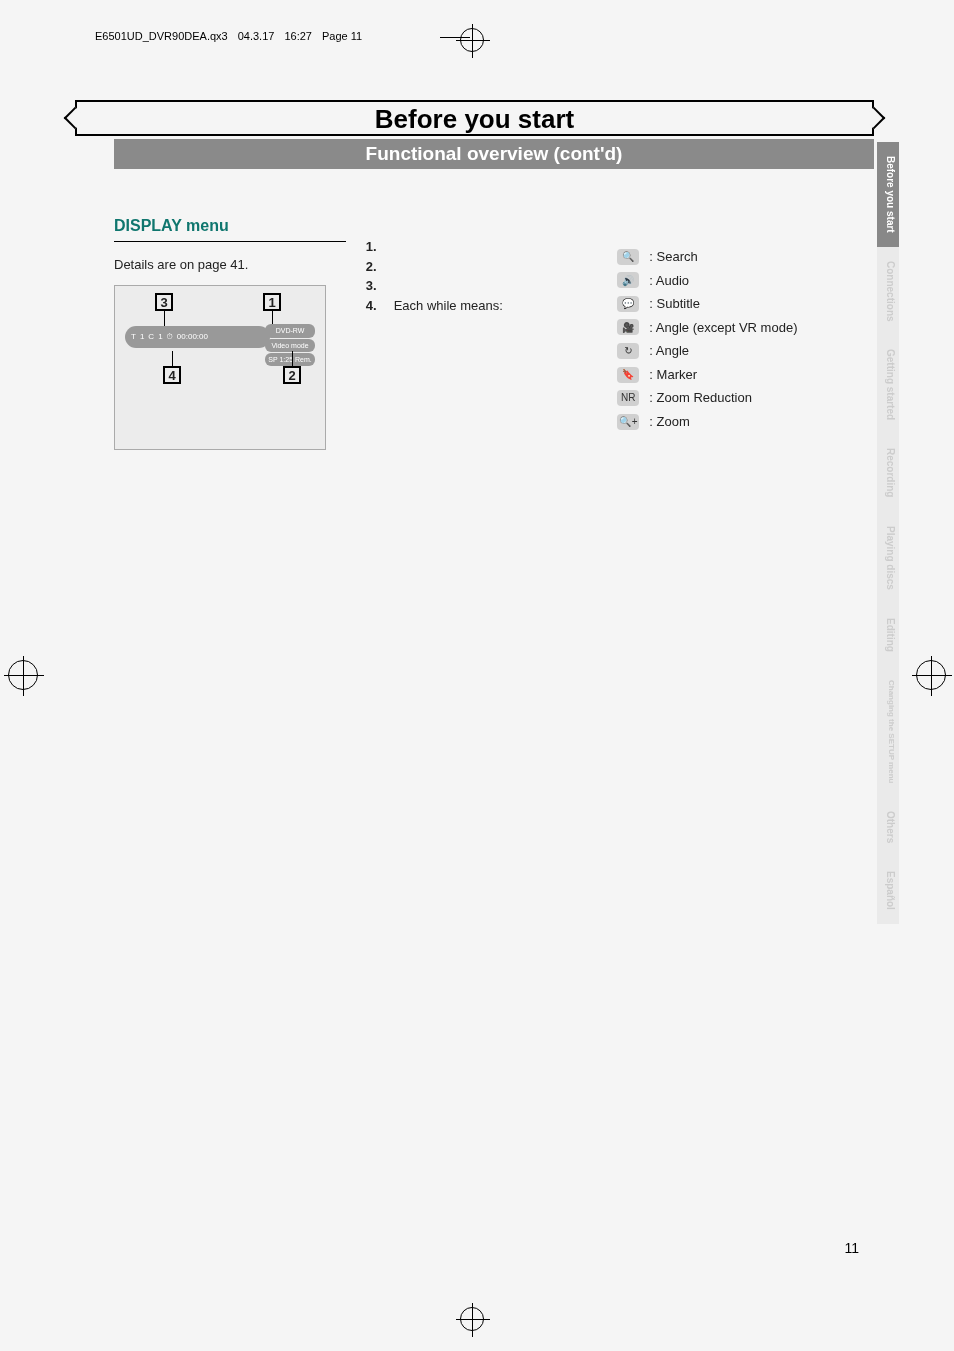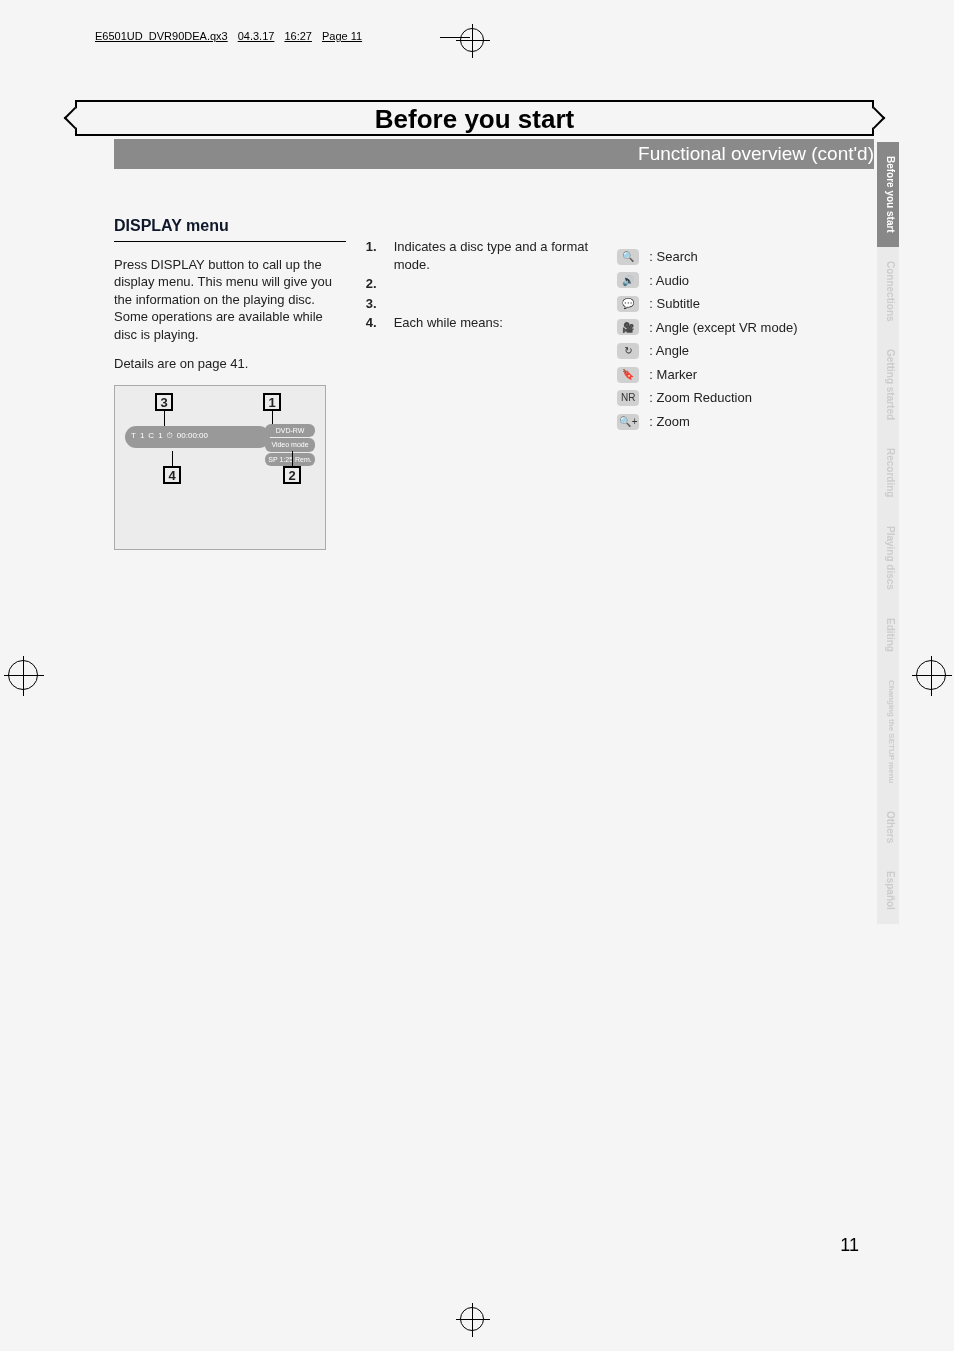--- a/index.html
+++ b/index.html
@@ -22,21 +22,20 @@
     }
     .header-meta {
       position: absolute;
       top: 30px;
       left: 95px;
       font-size: 11px;
       color: #000;
       display: flex;
       align-items: center;
       gap: 10px;
-      text-decoration: underline;
     }
     .main-title-wrap {
       position: absolute;
       top: 100px;
       left: 75px;
       right: 80px;
     }
     .title-border {
       border: 2px solid #000;
       height: 36px;
@@ -64,23 +63,23 @@
     }
     .subheader-band {
       position: absolute;
       top: 139px;
       left: 114px;
       right: 80px;
       background: #8a8a8a;
       color: #fff;
       height: 30px;
       line-height: 30px;
-      text-align: right;
+      text-align: center;
       font-size: 19px;
-      font-weight: normal;
+      font-weight: bold;
     }
     .content-area {
       position: absolute;
       top: 215px;
       left: 114px;
       right: 105px;
       display: flex;
       gap: 20px;
     }
     .col {
@@ -88,21 +87,21 @@
       font-size: 13px;
       line-height: 1.35;
       color: #222;
     }
     .section-title {
       font-size: 16px;
       font-weight: bold;
       border-bottom: 1.5px solid #000;
       padding-bottom: 4px;
       margin-bottom: 14px;
-      color: #0f172a;
+      color: #0f766e;
     }
     .body-text {
       margin-bottom: 12px;
     }
     .numbered-list {
       list-style: none;
     }
     .numbered-list li {
       display: flex;
       gap: 10px;
@@ -216,21 +215,21 @@
       background: #eaeaea;
     }
     .tab.active {
       background: #888;
       color: #fff;
     }
     .page-number {
       position: absolute;
       bottom: 95px;
       right: 95px;
-      font-size: 18px;
+      font-size: 14px;
     }
     .reg-mark-left {
       position: absolute;
       left: 8px;
       top: 660px;
       width: 30px;
       height: 30px;
       border: 1px solid #000;
       border-radius: 50%;
     }
@@ -321,21 +320,20 @@
       <div class="main-title">Before you start</div>
     </div>
   </div>
 
   <div class="subheader-band">Functional overview (cont'd)</div>
 
   <div class="content-area">
 
     <div class="col">
       <div class="section-title">DISPLAY menu</div>
-      <p class="body-text">Press DISPLAY button to call up the display menu. This menu will give you the information on the playing disc. Some operations are available while disc is playing.</p>
       <p class="body-text">Details are on page 41.</p>
 
       <div class="diagram">
         <div class="callout callout3">3</div>
         <div class="callout callout1">1</div>
         <div class="line-v lv3"></div>
         <div class="line-v lv1"></div>
         <div class="diagram-bar">
           <span>T</span>
           <span>1</span>
@@ -354,21 +352,20 @@
         <div class="callout callout4">4</div>
         <div class="callout callout2">2</div>
       </div>
     </div>
 
     <div class="col">
       <div style="height:23px"></div>
       <ol class="numbered-list">
         <li>
           <span class="num">1.</span>
-          <span>Indicates a disc type and a format mode.</span>
         </li>
         <li>
           <span class="num">2.</span>
         </li>
         <li>
           <span class="num">3.</span>
         </li>
         <li>
           <span class="num">4.</span>
           <span>Each while means:</span>

